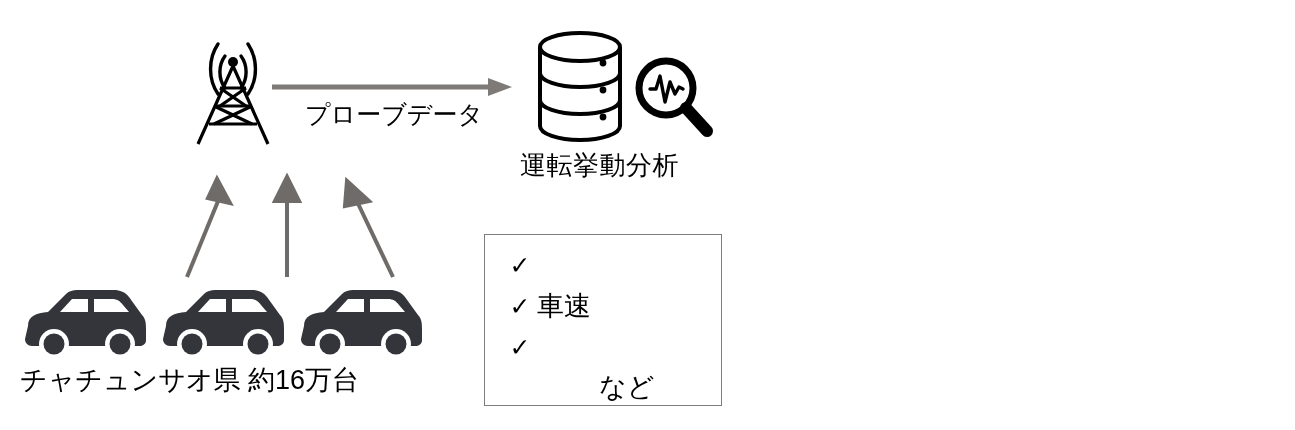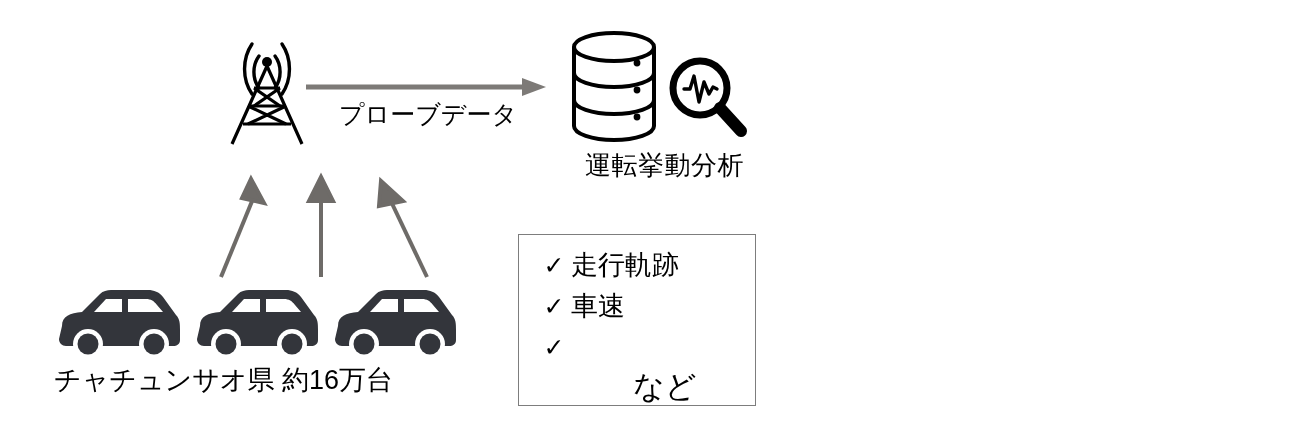--- a/index.html
+++ b/index.html
@@ -1,27 +1,27 @@
 <!DOCTYPE html>
 <html><head>
 <meta charset="utf-8">
 <style>
   html,body{margin:0;padding:0;background:#fff;}
   body{width:1295px;height:430px;position:relative;overflow:hidden;
        font-family:"Liberation Sans","DejaVu Sans",sans-serif;color:#000;}
   .abs{position:absolute;}
 
   
-  #left-panel{left:0;top:0;width:740px;height:430px;margin-left:34px;}
+  #left-panel{left:0;top:0;width:740px;height:430px;}
 
   .tower-wrap{left:178px;top:32px;width:110px;height:115px;}
   .db-wrap{left:535px;top:30px;width:90px;height:115px;}
   .mag-wrap{left:633px;top:55px;width:82px;height:82px;}
 
-  .db-label{left:520px;top:148px;width:190px;text-align:right;
+  .db-label{left:520px;top:148px;width:190px;text-align:left;
             font-size:26px;letter-spacing:.5px;white-space:nowrap;}
 
   .probe-arrow{left:272px;top:76px;width:240px;height:22px;}
   .probe-label{left:276px;top:98px;width:236px;text-align:center;
                font-size:25px;white-space:nowrap;}
 
   .up-arrows{left:175px;top:165px;width:230px;height:115px;}
 
   .car{width:128px;height:78px;}
   .car1{left:22px;top:282px;}
@@ -31,21 +31,21 @@
   .cars-caption{left:20px;top:362px;width:400px;
                 font-size:27px;white-space:nowrap;}
 
   
   .check-box{left:484px;top:234px;width:238px;height:172px;
              border:1.6px solid #7d7d7d;background:#fff;box-sizing:border-box;}
   .check-list{position:absolute;left:18px;top:10px;}
   .check-row{display:flex;align-items:flex-start;height:41px;}
   .check-mark{width:34px;font-size:25px;line-height:41px;text-align:center;}
   .check-text{font-size:27px;line-height:41px;white-space:nowrap;}
-  .check-etc{font-size:31px;line-height:38px;margin-left:96px;white-space:nowrap;}
+  .check-etc{font-size:27px;line-height:38px;margin-left:96px;white-space:nowrap;}
 
   
   #right-panel{left:740px;top:0;width:555px;height:430px;}
 </style>
 </head>
 <body>
 
 <div class="abs" id="left-panel">
 
   <div class="abs tower-wrap">
@@ -150,21 +150,20 @@
       <circle cx="98" cy="62" r="10.5" fill="#33353b"></circle>
     </svg>
   </div>
 
   <div class="abs cars-caption">チャチュンサオ県 約16万台</div>
 
   <div class="abs check-box">
     <div class="check-list">
       <div class="check-row">
         <div class="check-mark">✓</div>
-        <div class="check-text">走行軌跡</div>
       </div>
       <div class="check-row">
         <div class="check-mark">✓</div>
         <div class="check-text">車速</div>
       </div>
       <div class="check-row">
         <div class="check-mark">✓</div>
       </div>
       <div class="check-etc">など</div>
     </div>

